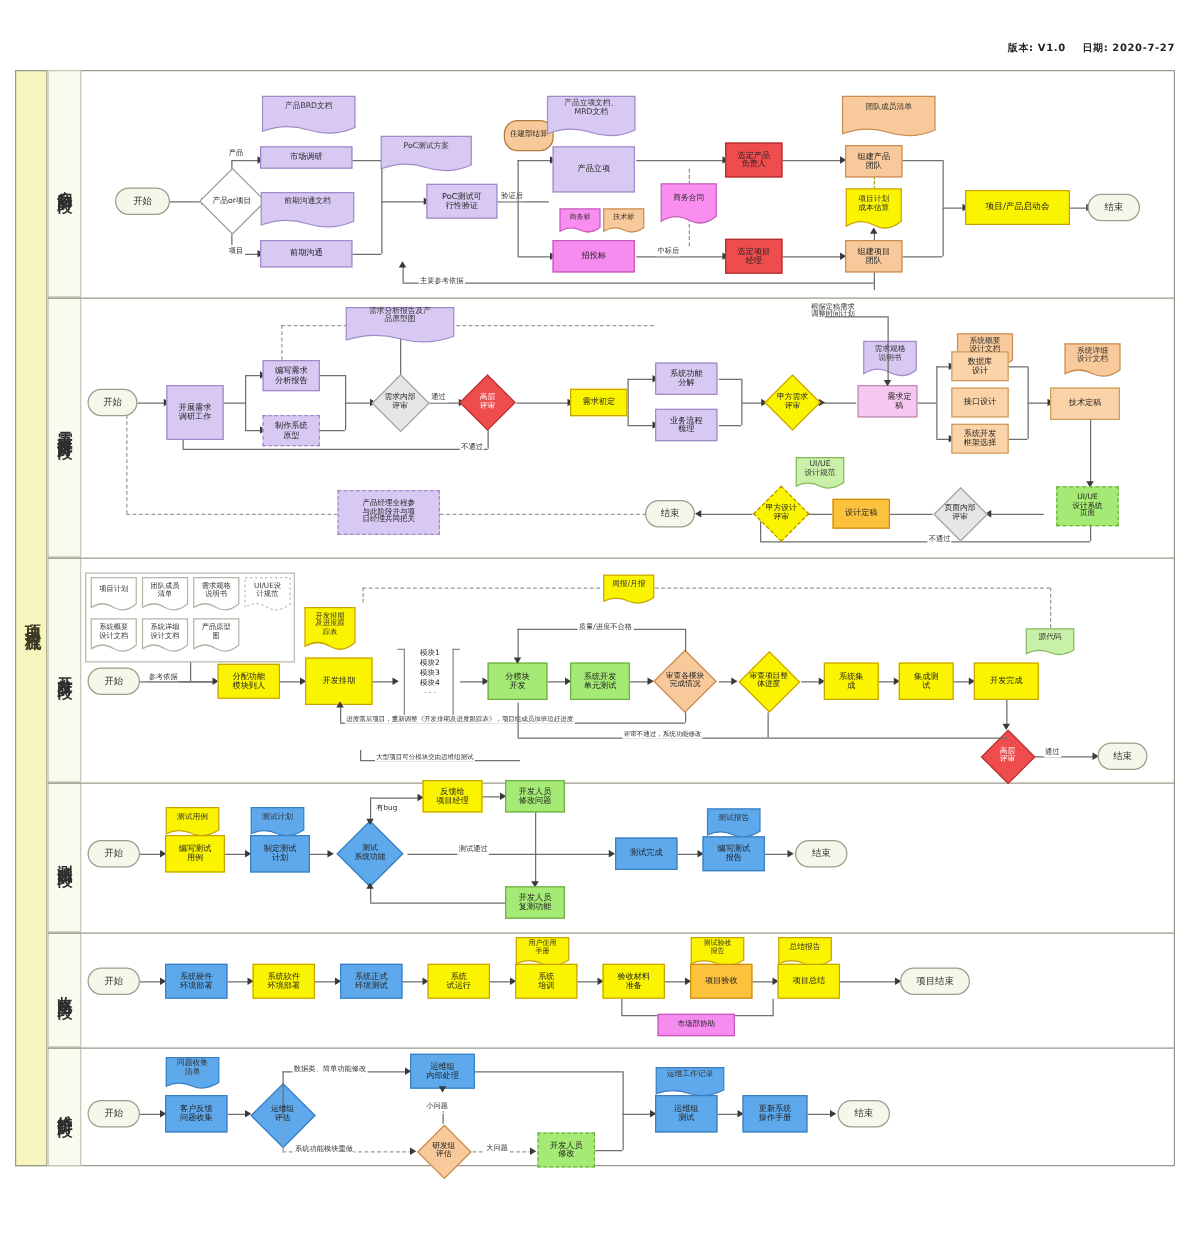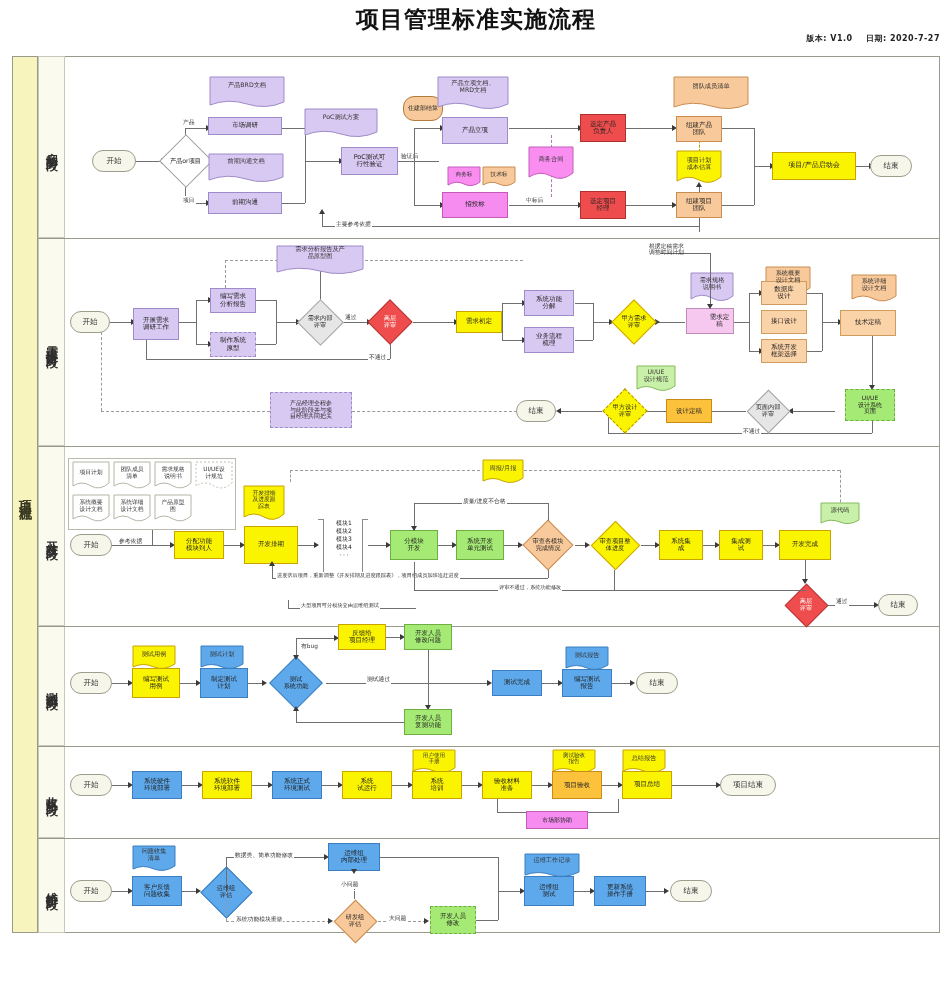--- a/index.html
+++ b/index.html
@@ -128,21 +128,20 @@
   .legend .docsw{position:relative;width:56px;height:32px;margin-right:10px;}
   .legend .docsw svg{position:absolute;inset:0;width:100%;height:100%;}
   .legend .docsw span{position:absolute;inset:0;display:flex;align-items:center;
      justify-content:center;font-size:6px;color:#333;padding-bottom:18%;}
 </style>
 </head>
 <body>
 
 <div id="root">
 
-  <div class="title">项目管理标准实施流程</div>
   <div class="meta">
     <span>版本: V1.0</span>
     <span>日期: 2020-7-27</span>
   </div>
 
   <div class="frame"></div>
   <div class="leftband">
     <span class="vtext">项目流程</span>
   </div>
 
@@ -249,21 +248,21 @@
   <div class="n rect c-purple" style="left:341px;top:147px;width:57px;height:28px;white-space:pre-line;">PoC测试可
 行性验证</div>
   <div class="n term-o" style="left:403px;top:96px;width:40px;height:25px;white-space:pre-line;">住建部结算</div>
   <div class="doc" style="left:437px;top:76px;width:72px;height:36px;">
     <svg viewBox="0 0 72 36" preserveAspectRatio="none">
         <path d="M1,1 H71 V28 Q54,36 36,30 Q18,24 1,31 Z" fill="#d8c9f2" stroke="#9f8bc9" stroke-width="1"></path>
       </svg>
     <div class="dlabel" style="white-space:pre-line;">产品立项文档、
 MRD文档</div>
   </div>
-  <div class="n rect c-purple" style="left:442px;top:117px;width:66px;height:27px;">产品立项</div>
+  <div class="n rect c-purple" style="left:442px;top:117px;width:66px;height:37px;">产品立项</div>
   <div class="doc" style="left:447px;top:166px;width:34px;height:22px;">
     <svg viewBox="0 0 34 22" preserveAspectRatio="none">
         <path d="M1,1 H33 V16 Q25,22 17,18 Q9,14 1,19 Z" fill="#f98ef0" stroke="#c55cbb" stroke-width="1"></path>
       </svg>
     <div class="dlabel" style="font-size:5.6px;">商务标</div>
   </div>
   <div class="doc" style="left:482px;top:166px;width:34px;height:22px;">
     <svg viewBox="0 0 34 22" preserveAspectRatio="none">
         <path d="M1,1 H33 V16 Q25,22 17,18 Q9,14 1,19 Z" fill="#f8c99a" stroke="#c98d52" stroke-width="1"></path>
       </svg>
@@ -366,21 +365,21 @@
   <div class="ar ar-l" style="left:556px;top:408px;"></div>
   <div class="ln lnv" style="left:608px;top:411px;height:22px;"></div>
   <div class="ln lnh" style="left:608px;top:433px;width:264px;"></div>
   <div class="ln lnv" style="left:872px;top:420px;height:13px;"></div>
   <div class="elabel" style="left:742px;top:427px;">不通过</div>
   <div class="dlnv" style="left:101px;top:332px;height:79px;"></div>
   <div class="dln" style="left:101px;top:411px;width:169px;"></div>
   <div class="dln" style="left:352px;top:411px;width:165px;"></div>
 
   <div class="n term" style="left:70px;top:311px;width:40px;height:22px;">开始</div>
-  <div class="n rect c-purple" style="left:133px;top:308px;width:46px;height:32px;white-space:pre-line;">开展需求
+  <div class="n rect c-purple" style="left:133px;top:308px;width:46px;height:44px;white-space:pre-line;">开展需求
 调研工作</div>
   <div class="n rect c-purple" style="left:210px;top:288px;width:46px;height:25px;white-space:pre-line;">编写需求
 分析报告</div>
   <div class="n rect c-purple dashed" style="left:210px;top:332px;width:46px;height:25px;white-space:pre-line;">制作系统
 原型</div>
   <div class="doc" style="left:276px;top:245px;width:88px;height:32px;">
     <svg viewBox="0 0 88 32" preserveAspectRatio="none">
         <path d="M1,1 H87 V24 Q66,32 44,26 Q22,20 1,27 Z" fill="#d8c9f2" stroke="#9f8bc9" stroke-width="1"></path>
       </svg>
     <div class="dlabel" style="white-space:pre-line;">需求分析报告及产

